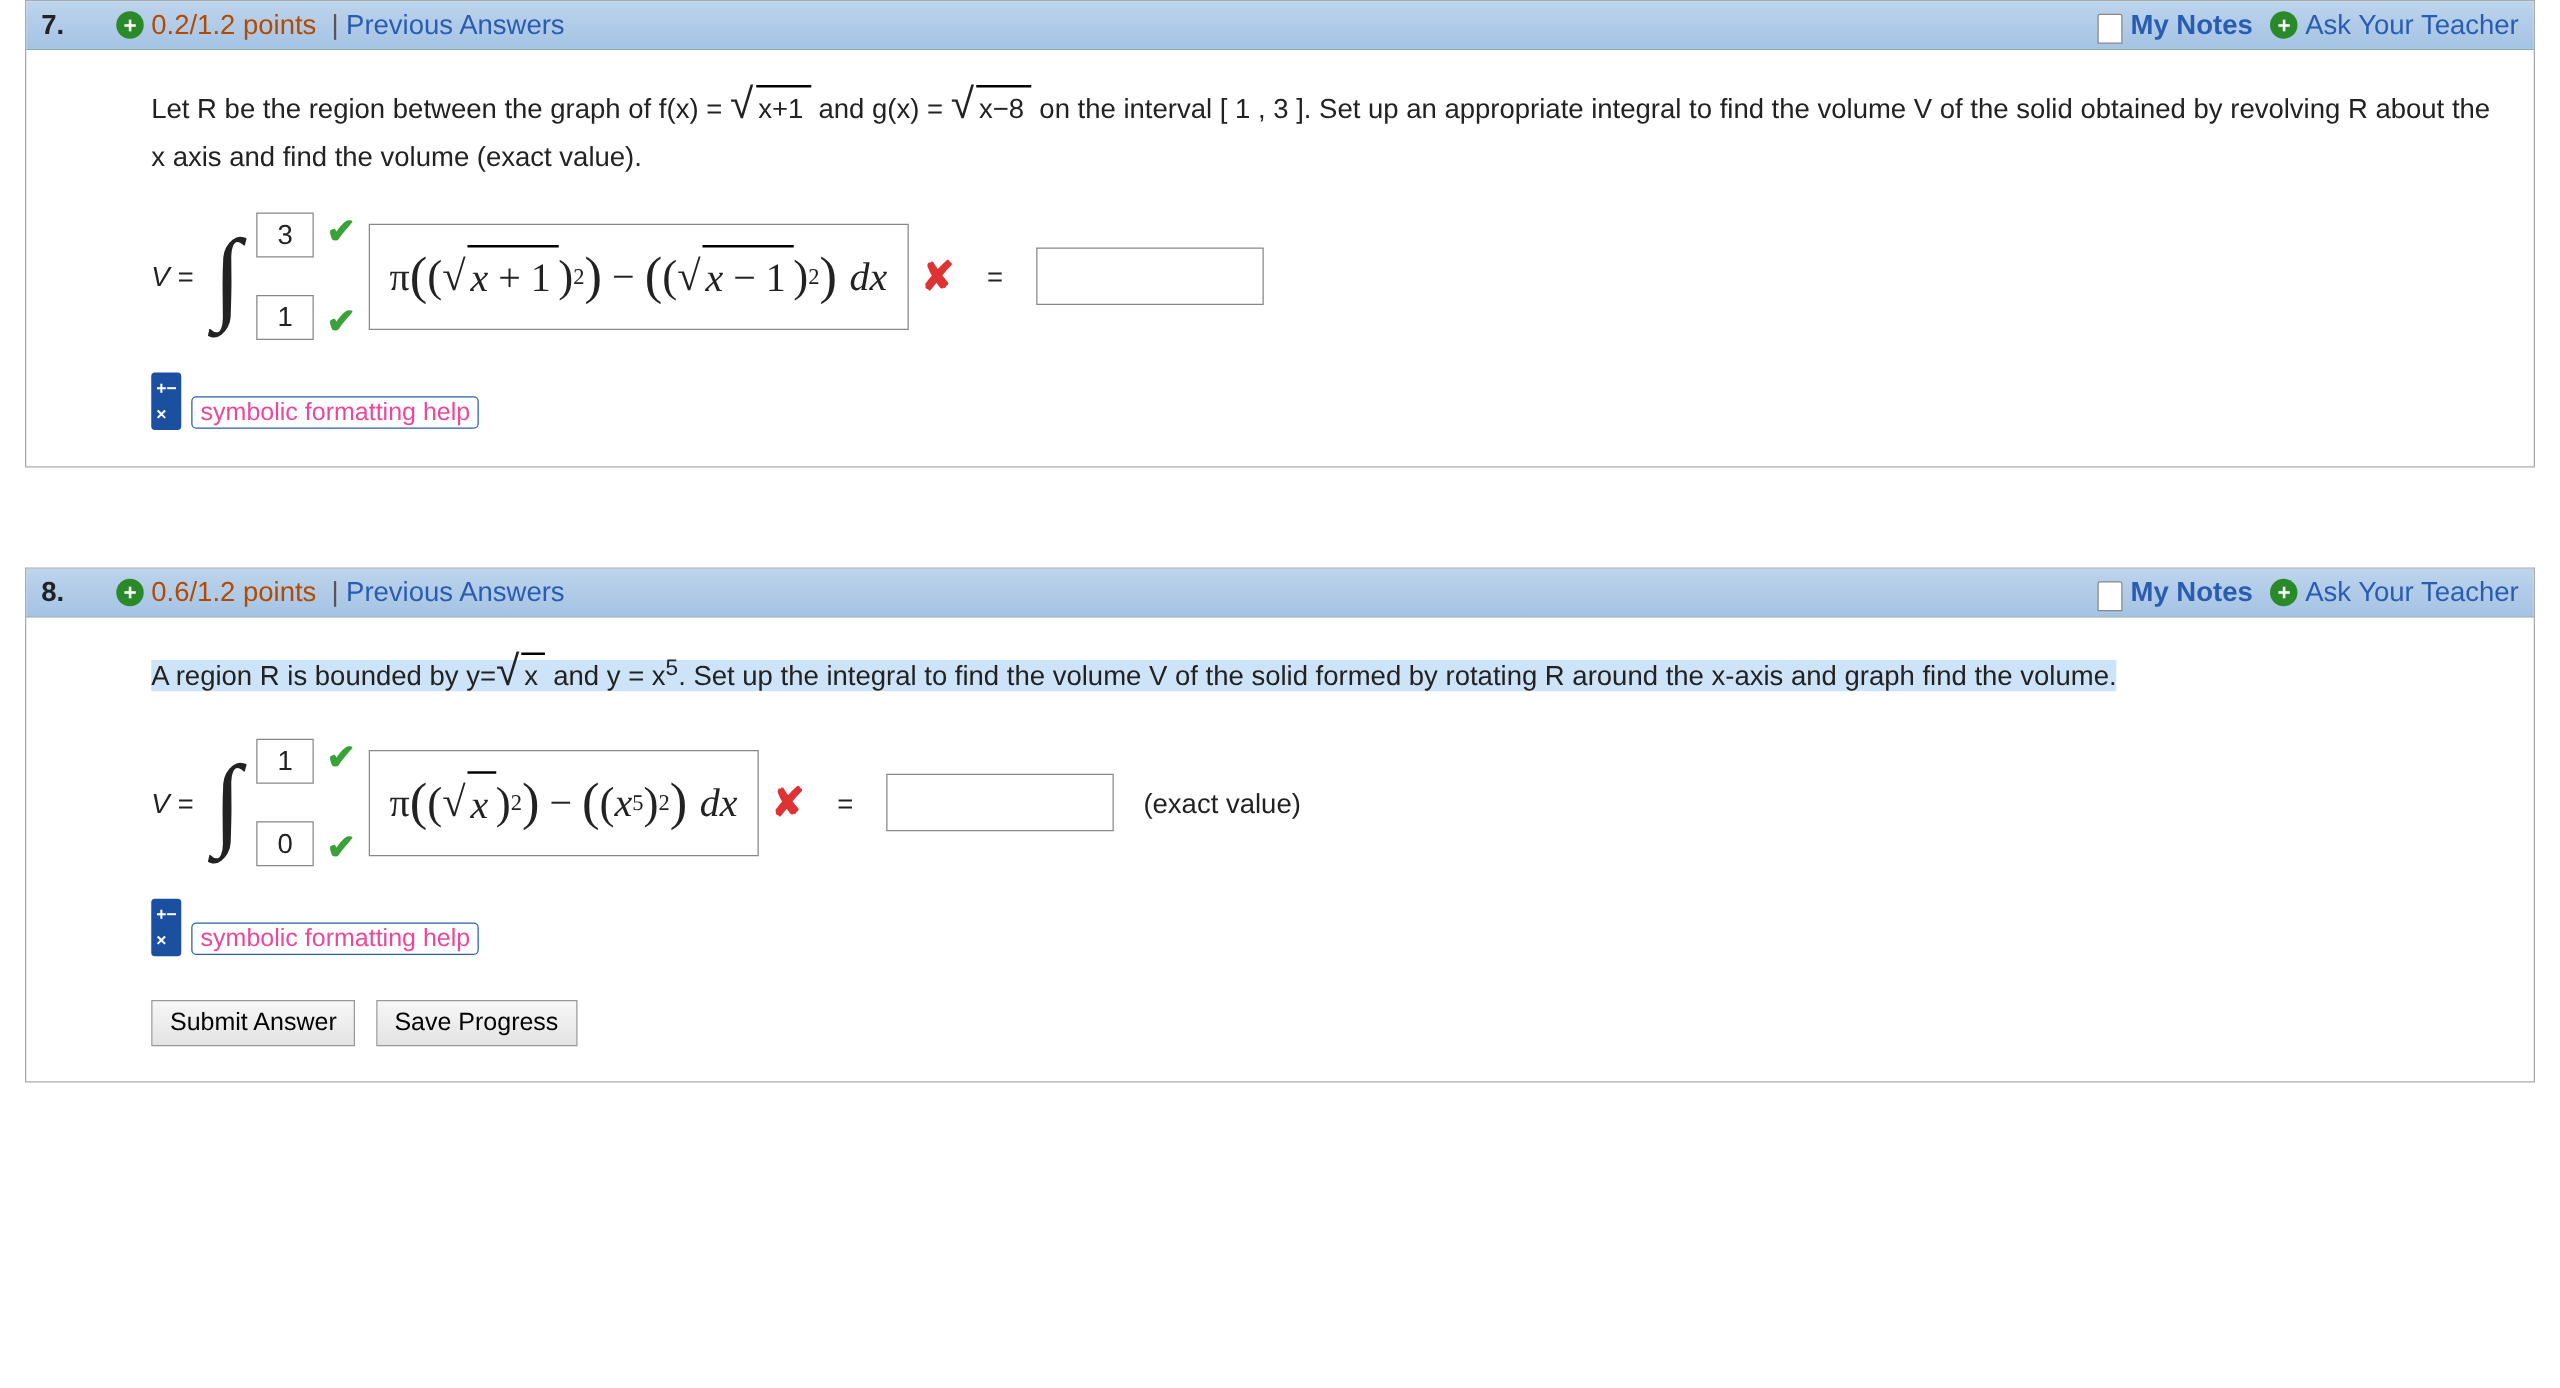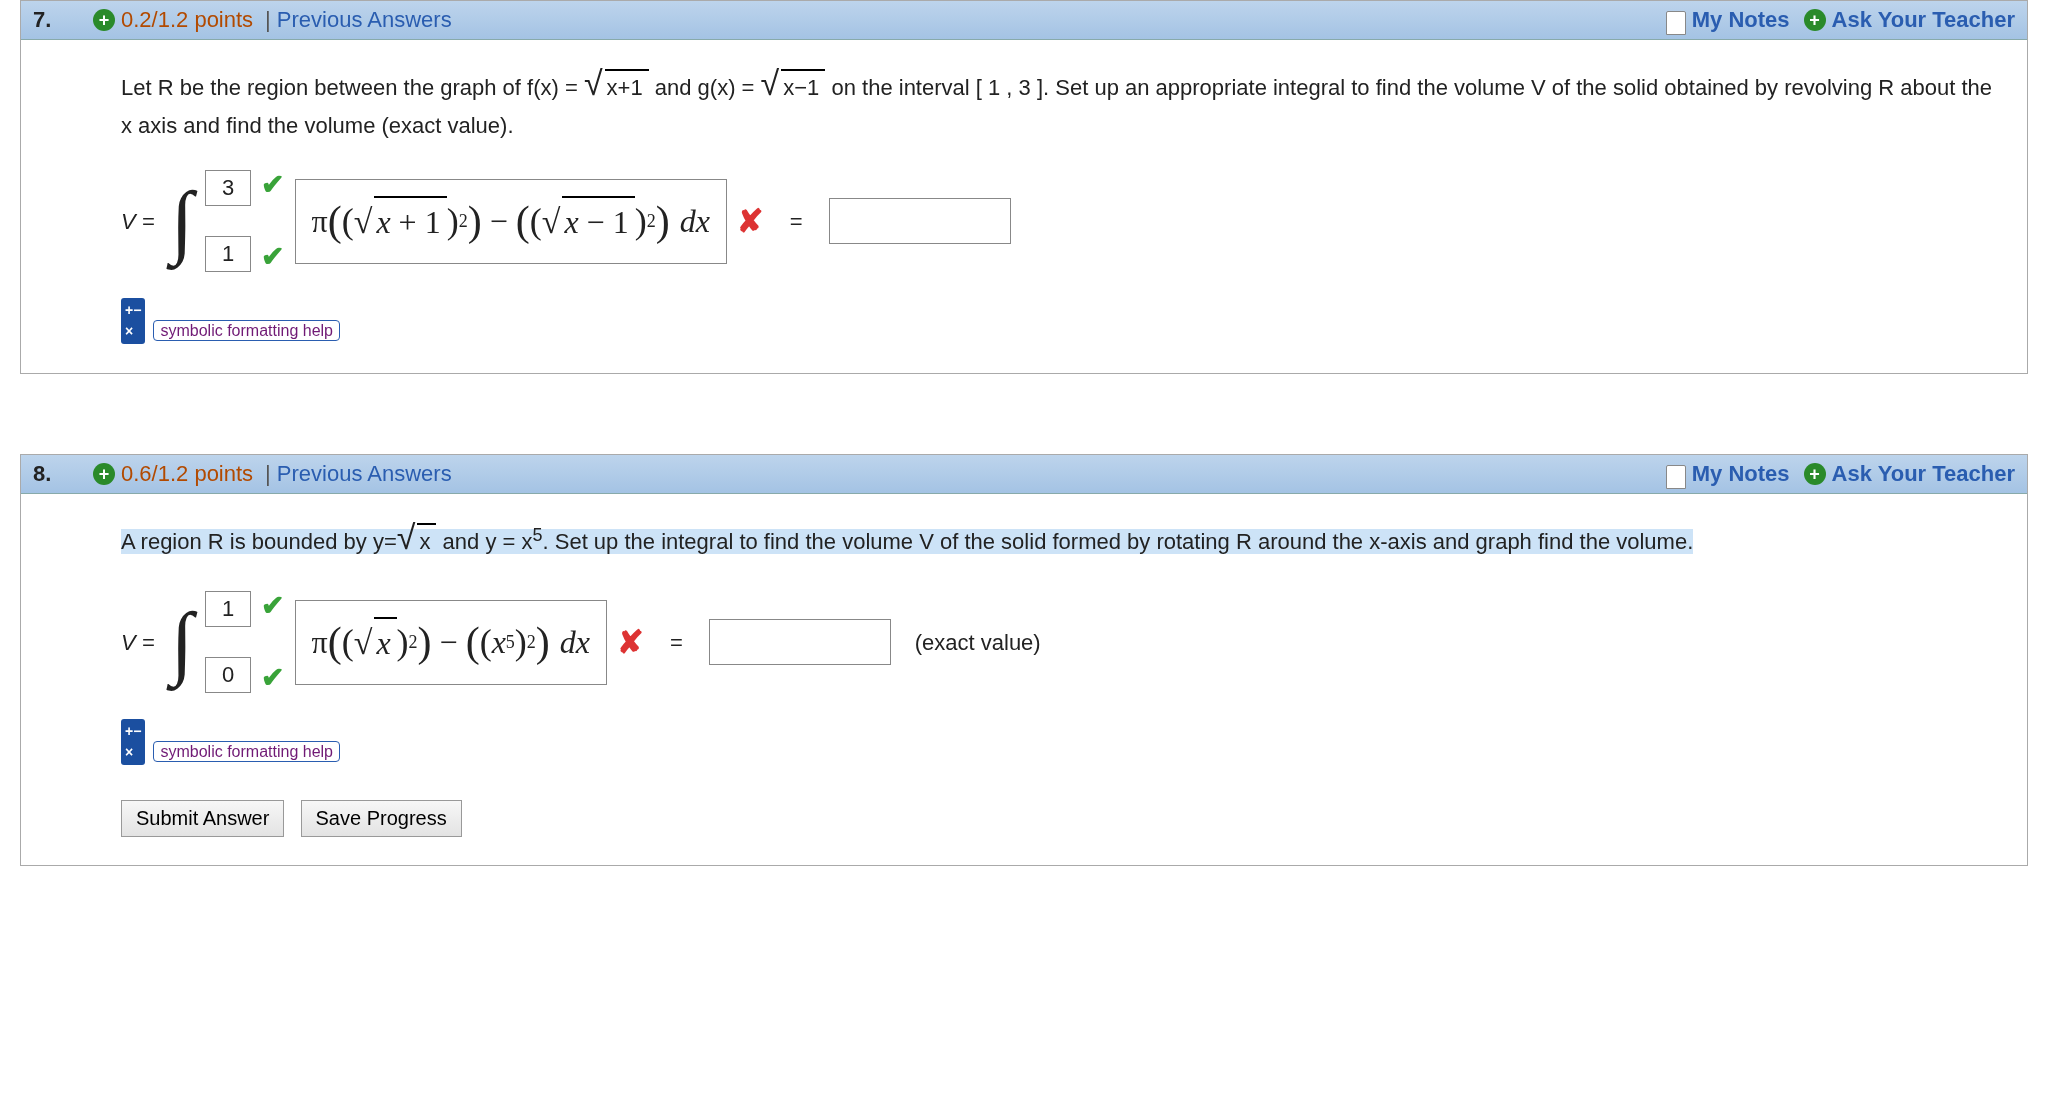--- a/index.html
+++ b/index.html
@@ -54,21 +54,21 @@
     display:inline-block;
     width:18px; height:22px;
     background:#fff;
     border:1px solid #888;
     border-radius:2px 2px 0 0;
     margin-right:6px;
     position:relative;
     top:3px;
   }
   .my-notes { color: #2a5db0; font-weight: bold; margin-right: 14px; text-align: right; }
-  .ask-teacher { color: #2a5db0; font-weight: bold; }
+  .ask-teacher { color: #2a5db0; font-weight: normal; }
 
   .panel-body {
     padding: 18px 28px 28px 100px;
     font-size: 22px;
     line-height: 1.5;
   }
   .highlighted { background: #cde3f7; display:inline; }
 
   .math-row {
     display: flex;
@@ -141,25 +141,25 @@
     display:inline-block;
     background:#1b4fa0;
     color:#fff;
     font-size:14px;
     padding:2px 4px;
     border-radius:3px;
     margin-right:2px;
     font-weight:bold;
   }
   .sym-link {
-    color:#701a75;
+    color:#ec4899;
     border:1px solid #2a5db0;
     border-radius:4px;
     padding:1px 6px;
-    font-size:16px;
+    font-size:20px;
   }
 
   .buttons-row { margin-top: 34px; }
   .btn {
     font-size: 20px;
     padding: 6px 14px;
     background: linear-gradient(#f7f7f7,#e3e3e3);
     border: 1px solid #999;
     margin-right: 10px;
     cursor: pointer;
@@ -184,21 +184,21 @@
   </div>
 
   <div class="panel-body">
     <div>
       <span>Let R be the region between the graph of  f(x) = </span>
       <span class="radic-wrap">
         <span class="surd">√</span><span class="sqrt">x+1</span>
       </span>
       <span>  and  g(x) = </span>
       <span class="radic-wrap">
-        <span class="surd">√</span><span class="sqrt">x−1</span>
+        <span class="surd">√</span><span class="sqrt">x−8</span>
       </span>
       <span>   on the interval [ 1 , 3 ]. Set up an appropriate integral to find the volume V of the solid obtained by revolving R about the x axis and find the volume (exact value).</span>
     </div>
 
     <div class="math-row">
       <span class="v-eq">V =</span>
       <span class="integral-sign">∫</span>
       <div class="limits-col">
         <div class="limit-box">3</div>
         <div class="limit-box">1</div>

